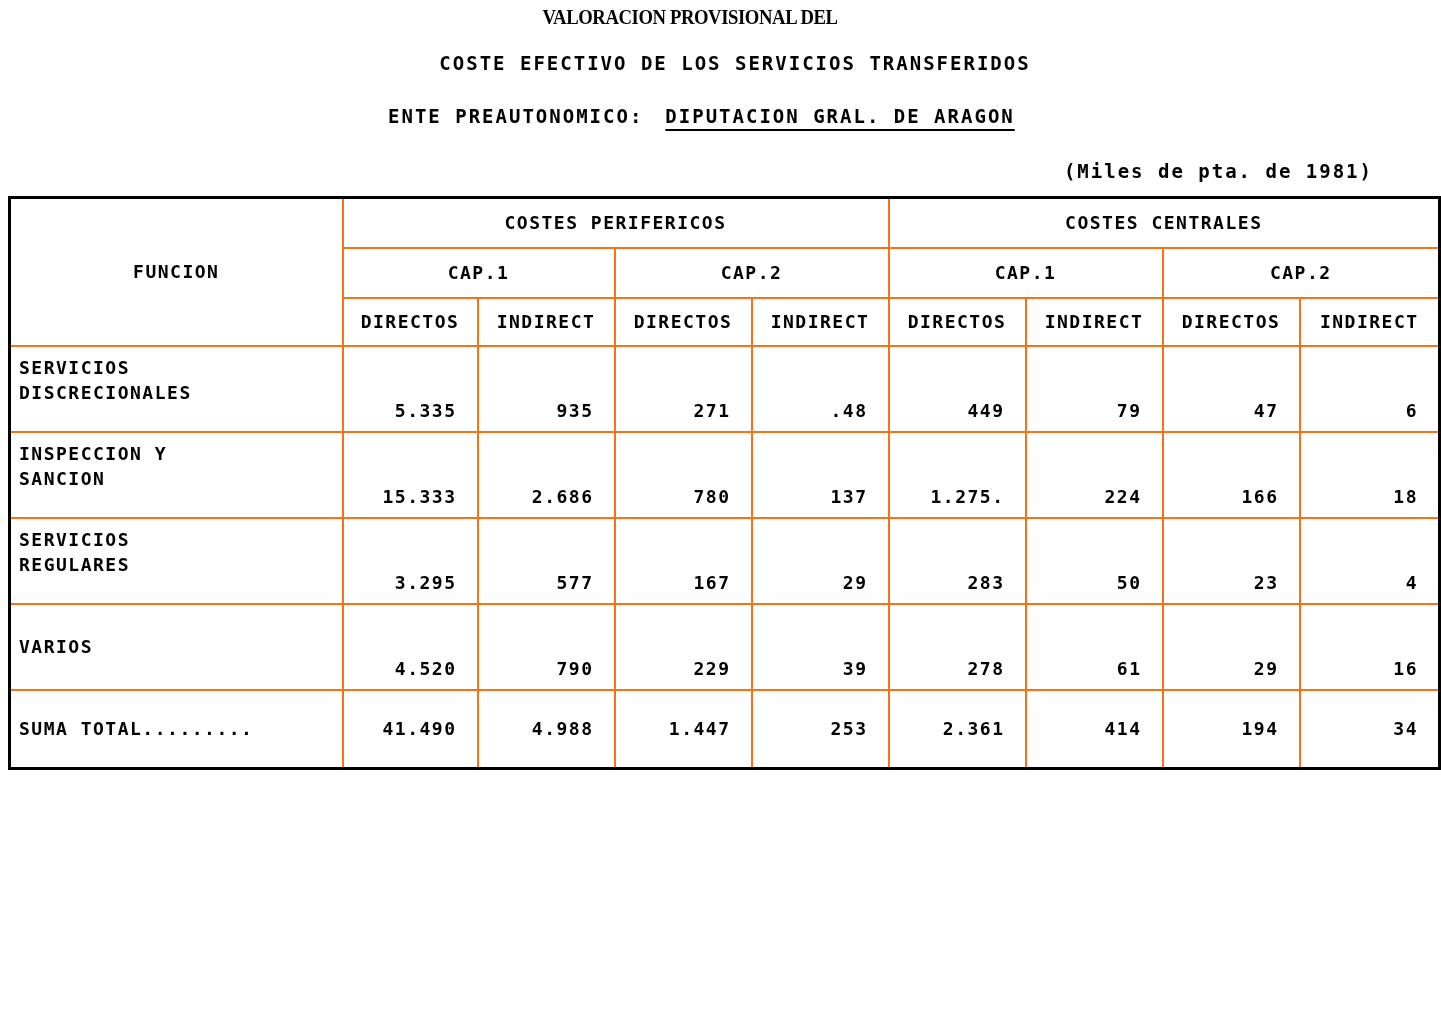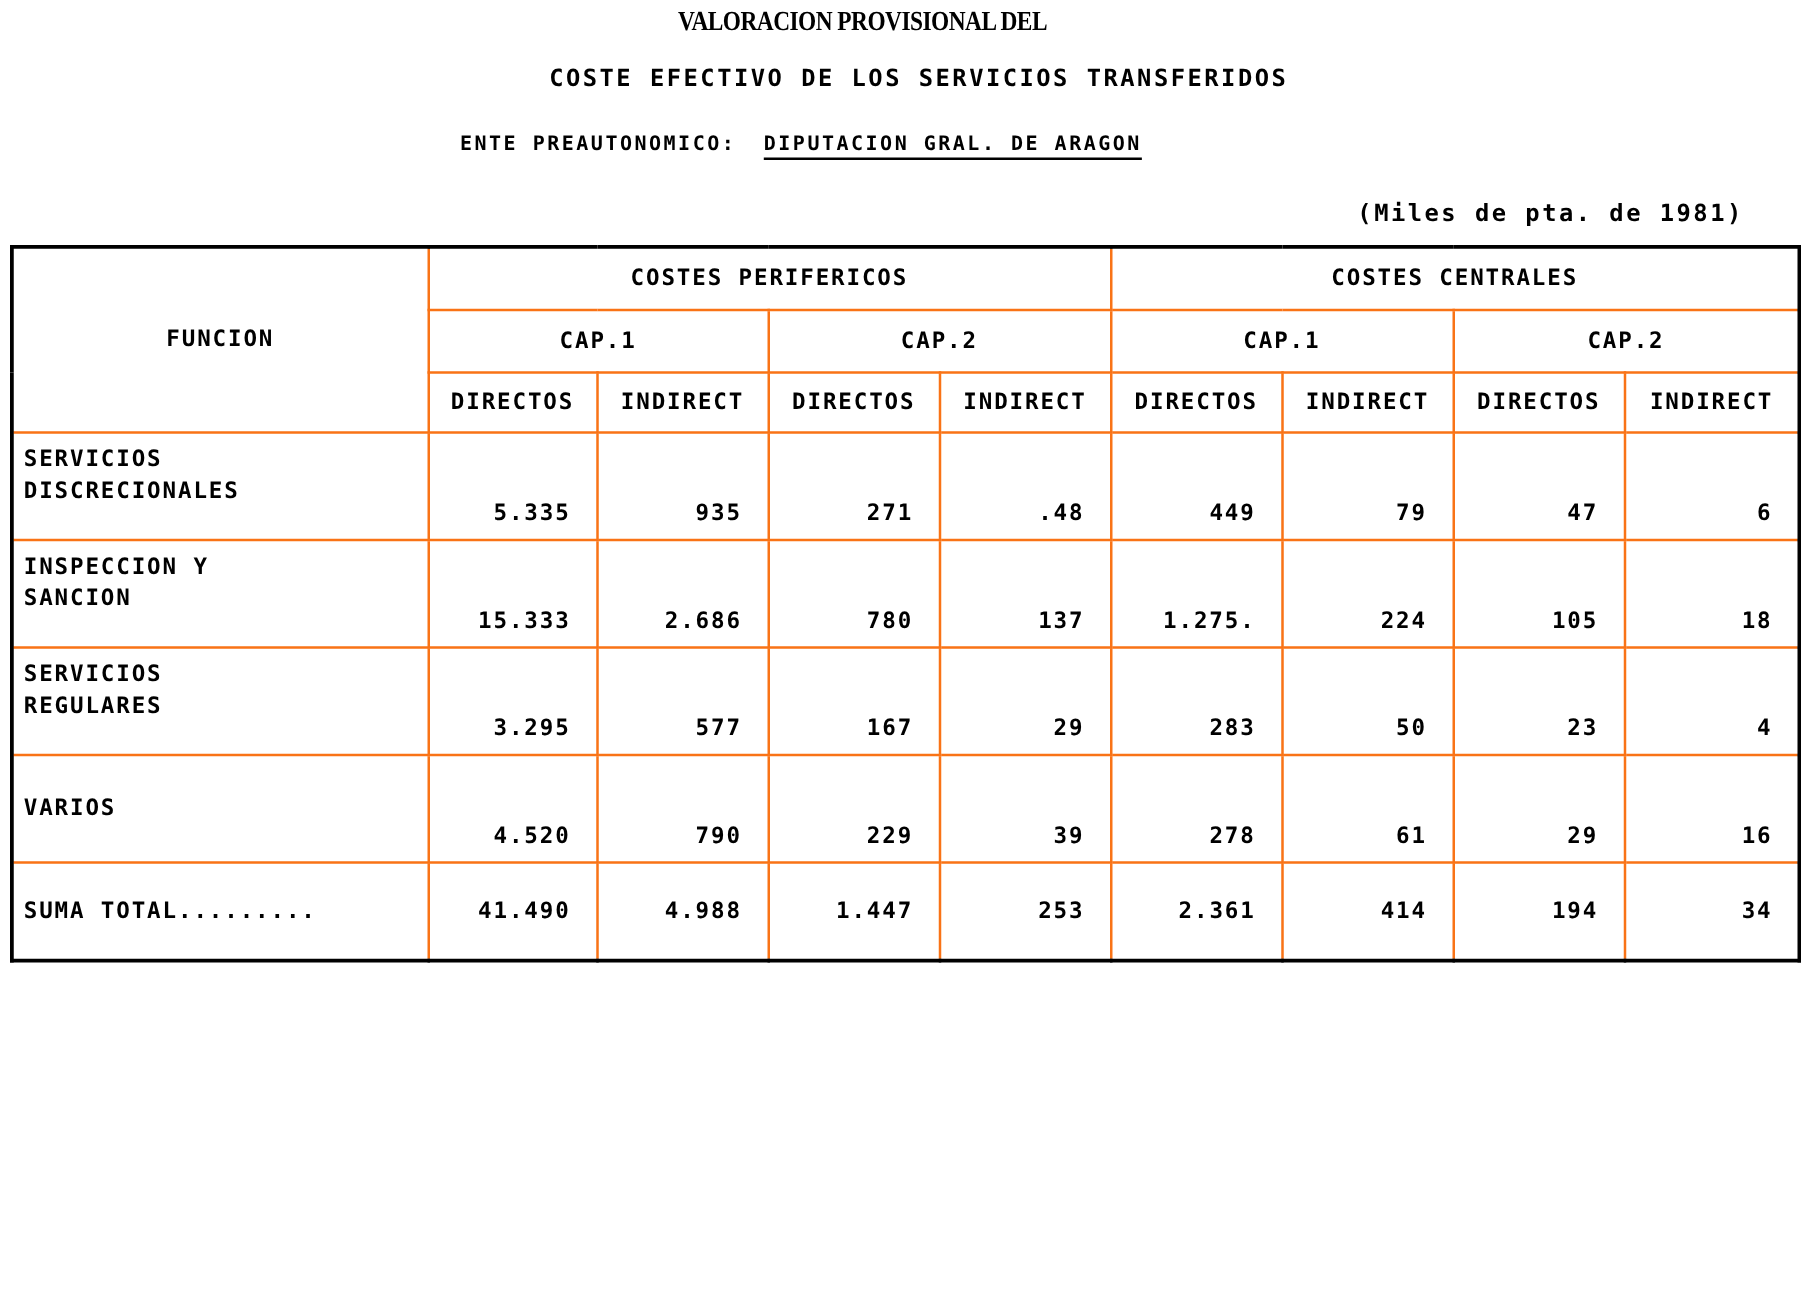--- a/index.html
+++ b/index.html
@@ -12,26 +12,26 @@
     position: absolute; left: 0; width: 1380px; top: 4px; text-align: center;
     font-family: "Liberation Serif", "DejaVu Serif", serif;
     font-weight: bold; font-size: 22px; letter-spacing: -0.5px;
     transform: scaleX(0.85); transform-origin: 690px 0;
   }
   .title2 {
     position: absolute; left: 0; width: 1470px; top: 52px; text-align: center;
     font-weight: bold; font-size: 19px; letter-spacing: 2px;
   }
   .title3 {
-    position: absolute; left: 368px; top: 105px;
-    font-size: 16px; letter-spacing: 2px; font-weight: bold;
+    position: absolute; left: 388px; top: 105px;
+    font-size: 19px; letter-spacing: 2px; font-weight: bold;
   }
   .title3 .entity { text-decoration: underline; text-decoration-thickness: 2px; text-underline-offset: 6px; margin-left: 22px; }
   .units {
-    position: absolute; right: 46px; top: 160px;
+    position: absolute; right: 68px; top: 160px;
     font-size: 19px; letter-spacing: 2px; font-weight: bold;
   }
   table.data {
     position: absolute; left: 8px; top: 196px; width: 1430px;
     border-collapse: collapse; border: 3px solid #000;
     table-layout: fixed;
   }
   table.data td, table.data th {
     border: 2px solid #f97316; font-weight: bold; font-size: 18px;
     letter-spacing: 1.5px; padding: 0 8px;
@@ -114,21 +114,21 @@
     <td class="fn">
           <div>INSPECCION Y</div>
           <div>SANCION</div>
         </td>
     <td class="num">15.333</td>
     <td class="num">2.686</td>
     <td class="num">780</td>
     <td class="num">137</td>
     <td class="num">1.275.</td>
     <td class="num">224</td>
-    <td class="num">105</td>
+    <td class="num">166</td>
     <td class="num">18</td>
   </tr>
   <tr class="row">
     <td class="fn">
           <div>SERVICIOS</div>
           <div>REGULARES</div>
         </td>
     <td class="num">3.295</td>
     <td class="num">577</td>
     <td class="num">167</td>

